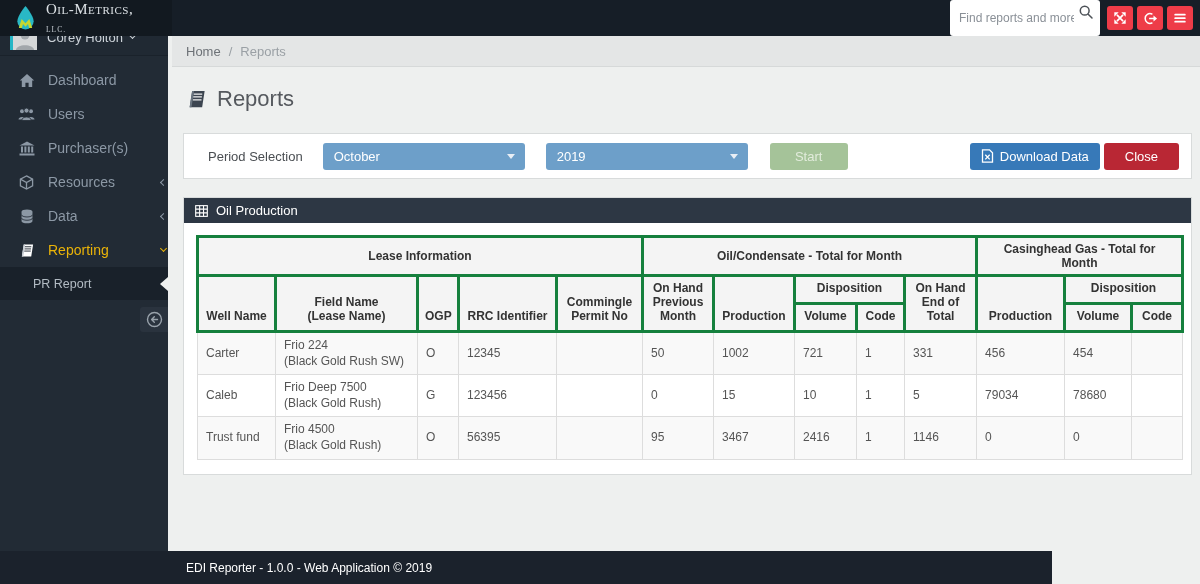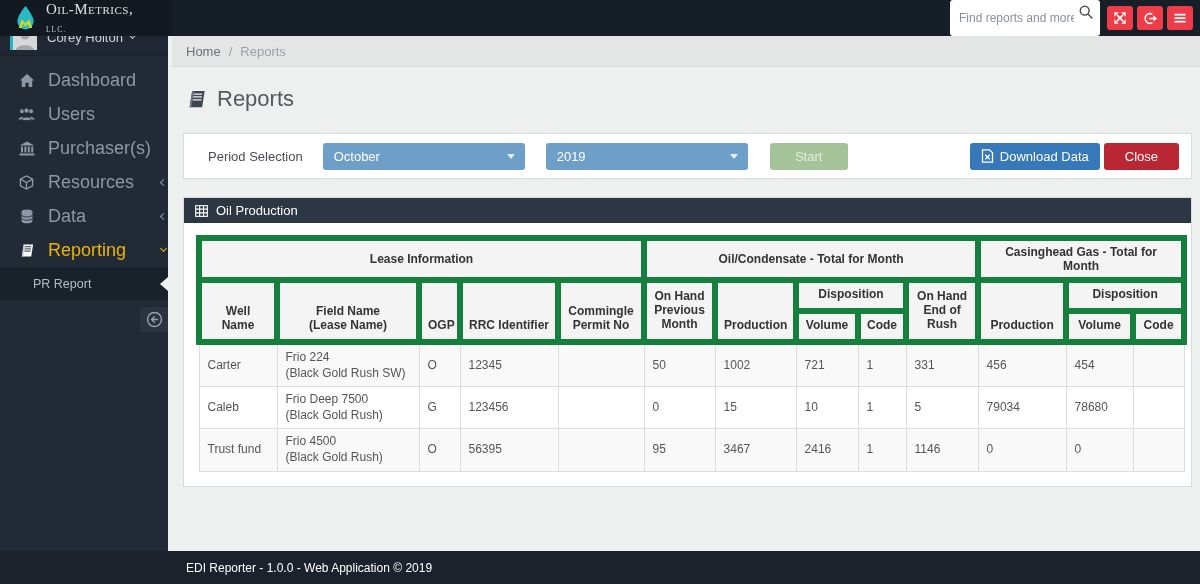--- a/index.html
+++ b/index.html
@@ -18,21 +18,21 @@
   .search-input::placeholder { color:#8a9097; }
   .search-icon { position:absolute; right:6px; top:4px; }
   .tb-btn { width:26px; height:24px; background:#ee3c48; border:none; border-radius:3px; display:flex; align-items:center; justify-content:center; cursor:pointer; }
 
   
   .sidebar { position:absolute; top:19px; left:0; width:168px; bottom:0; background:#222b35; display:flex; flex-direction:column; }
   .user-row { height:37px; display:flex; align-items:center; padding:0 10px 0 10px; background:#202933; border-bottom:1px solid #1a222b; gap:10px; }
   .avatar { width:27px; height:26px; background:#d5d7d8; border-left:3px solid #25b6c6; display:flex; align-items:flex-end; justify-content:center; overflow:hidden; }
   .user-name { color:#ccd2d8; font-size:13px; display:flex; align-items:center; gap:7px; }
   .nav { padding-top:7px; display:flex; flex-direction:column; }
-  .nav-item { height:34px; display:flex; align-items:center; padding:0 2px 0 18px; color:#8c98a5; font-size:18px; cursor:pointer; }
+  .nav-item { height:34px; display:flex; align-items:center; padding:0 2px 0 18px; color:#8c98a5; font-size:14px; cursor:pointer; }
   .nav-item .nicon { width:17px; display:flex; justify-content:center; margin-right:13px; }
   .nav-item .nlabel { flex:1; }
   .nav-item.active { color:#eab308; }
   .chev { display:inline-block; width:5px; height:5px; border-right:1.5px solid currentColor; border-bottom:1.5px solid currentColor; }
   .chev.down { transform:rotate(45deg); margin-top:-3px; }
   .chev.left { transform:rotate(135deg); }
   .submenu-item { height:33px; background:#19212a; display:flex; align-items:center; padding-left:33px; color:#b3bcc4; font-size:12.5px; position:relative; cursor:pointer; }
   .submenu-item .wedge { position:absolute; right:0; top:50%; margin-top:-7px; width:0; height:0; border-top:7px solid transparent; border-bottom:7px solid transparent; border-right:8px solid #eef0ef; }
   .collapse-btn { align-self:flex-end; margin-top:7px; width:28px; height:25px; background:#2a333e; border:none; border-radius:3px 0 0 3px; display:flex; align-items:center; justify-content:center; cursor:pointer; }
 
@@ -52,21 +52,21 @@
   .btn { height:27px; border:none; border-radius:3px; font-size:13px; font-family:"Liberation Sans", sans-serif; cursor:pointer; display:flex; align-items:center; justify-content:center; }
   .btn-start { width:78px; margin-left:22px; background:#a5c399; color:#e2ecdc; }
   .btn-download { background:#3779b8; color:#fff; padding:0 11px; gap:6px; margin-left:auto;text-align:center; }
   .btn-close { background:#b92734; color:#fff; padding:0 21px; margin-left:4px; }
 
   .table-panel { background:#fff; border:1px solid #d8dbdb; }
   .panel-head { background:#2d3744; color:#fff; height:25px; display:flex; align-items:center; padding:0 11px; font-size:13px; gap:8px; }
   .panel-body { padding:12px 12px 14px 12px; }
 
   table.report { border-collapse:collapse; width:100%; table-layout:fixed; font-size:12px; }
-  table.report th { background:#f4f4f4; color:#333; font-weight:bold; border:6px solid #15803d; padding:4px 6px; text-align:center; }
+  table.report th { background:#f4f4f4; color:#333; font-weight:bold; border:3px solid #15803d; padding:4px 6px; text-align:center; }
   table.report thead tr.sub th { vertical-align:bottom; padding-bottom:7px; }
   table.report thead tr.sub th.mid { vertical-align:middle; }
   table.report td { border:1px solid #dddddd; padding:5px 8px; color:#555; text-align:left; vertical-align:middle; line-height:1.3; }
   table.report tbody tr:nth-child(odd) td { background:#f9f9f9; }
   table.report .gsep { border-left:1px solid #5a646f; }
 </style>
 </head>
 <body>
 
 <div class="topbar">
@@ -300,21 +300,21 @@
               <th rowspan="2">
                 <div>Field Name</div>
                 <div>(Lease Name)</div>
               </th>
               <th rowspan="2">OGP</th>
               <th rowspan="2">RRC Identifier</th>
               <th rowspan="2">Commingle Permit No</th>
               <th rowspan="2" class="gsep mid">On Hand Previous Month</th>
               <th rowspan="2">Production</th>
               <th colspan="2" class="mid">Disposition</th>
-              <th rowspan="2" class="mid">On Hand End of Rush</th>
+              <th rowspan="2" class="mid">On Hand End of Total</th>
               <th rowspan="2" class="gsep">Production</th>
               <th colspan="2" class="mid">Disposition</th>
             </tr>
             <tr class="sub">
               <th>Volume</th>
               <th>Code</th>
               <th>Volume</th>
               <th>Code</th>
             </tr>
           </thead>
@@ -373,15 +373,15 @@
                 <td>0</td>
                 <td></td>
               </tr>
             </tbody>
         </table>
       </div>
     </div>
   </div>
 </div>
 
-<div style="position:absolute; left:0; bottom:0; width:1200px; height:33px; background:#1b222c; display:flex; align-items:center; padding-left:186px;">
+<div style="position:absolute; left:0; bottom:0; width:1052px; height:33px; background:#1b222c; display:flex; align-items:center; padding-left:186px;">
   <span style="color:#ffffff; font-size:12px;">EDI Reporter - 1.0.0 - Web Application © 2019</span>
 </div>
 
 </body></html>

